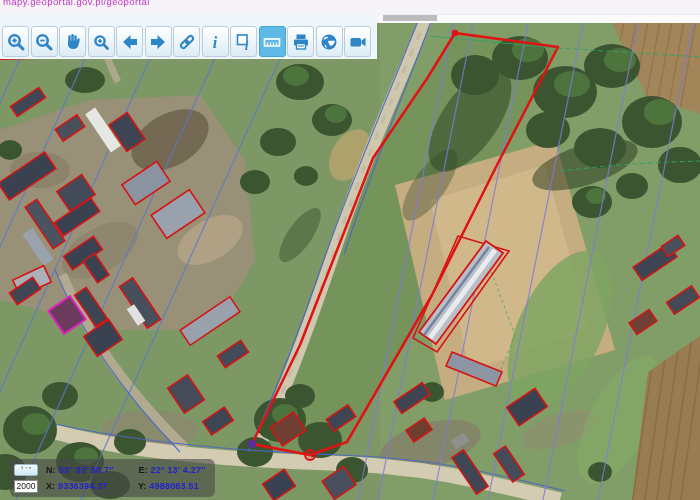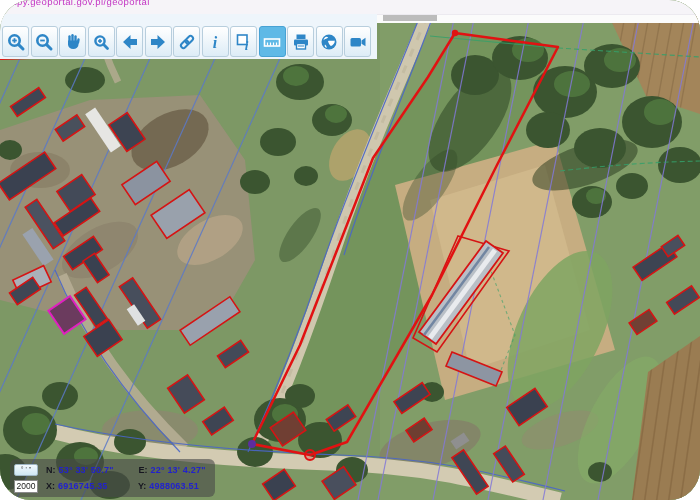--- a/index.html
+++ b/index.html
@@ -1,16 +1,16 @@
 <!DOCTYPE html>
 <html><head>
 <meta charset="utf-8">
 <style>
   html,body{margin:0;padding:0;background:#fff;font-family:"Liberation Sans",sans-serif;}
-  #stage{position:relative;width:700px;height:500px;overflow:hidden;background:#7d9865;border-radius:31px;}
+  #stage{position:relative;width:700px;height:500px;overflow:hidden;background:#7d9865;}
 
   
   #map-svg{position:absolute;left:0;top:0;width:700px;height:500px;z-index:0;}
 
   
   #browser-bar{position:absolute;left:0;top:0;width:700px;height:14px;background:#f6f4f8;z-index:5;overflow:hidden;border-bottom:1px solid #eceaf0;}
   #browser-bar .url{position:absolute;left:3px;top:-4px;font-size:9.5px;letter-spacing:.4px;color:#c335c3;white-space:nowrap;}
 
   
   #top-sliver{position:absolute;left:0;top:14px;width:700px;height:9px;background:#fbfbfb;z-index:4;}
@@ -435,19 +435,19 @@
       <span class="coord-label">N:</span>
       <span class="coord-value wide">53° 33' 50.7"</span>
       <span class="coord-label">E:</span>
       <span class="coord-value">22° 13' 4.27"</span>
     </div>
     <div class="coord-row">
       <span class="inputcol">
         <input class="scale-input" value="2000" style="">
       </span>
       <span class="coord-label">X:</span>
-      <span class="coord-value wide">6916745.35</span>
+      <span class="coord-value wide">9336394.37</span>
       <span class="coord-label">Y:</span>
       <span class="coord-value">4988063.51</span>
     </div>
   </div>
 
 </div>
 
 </body></html>

